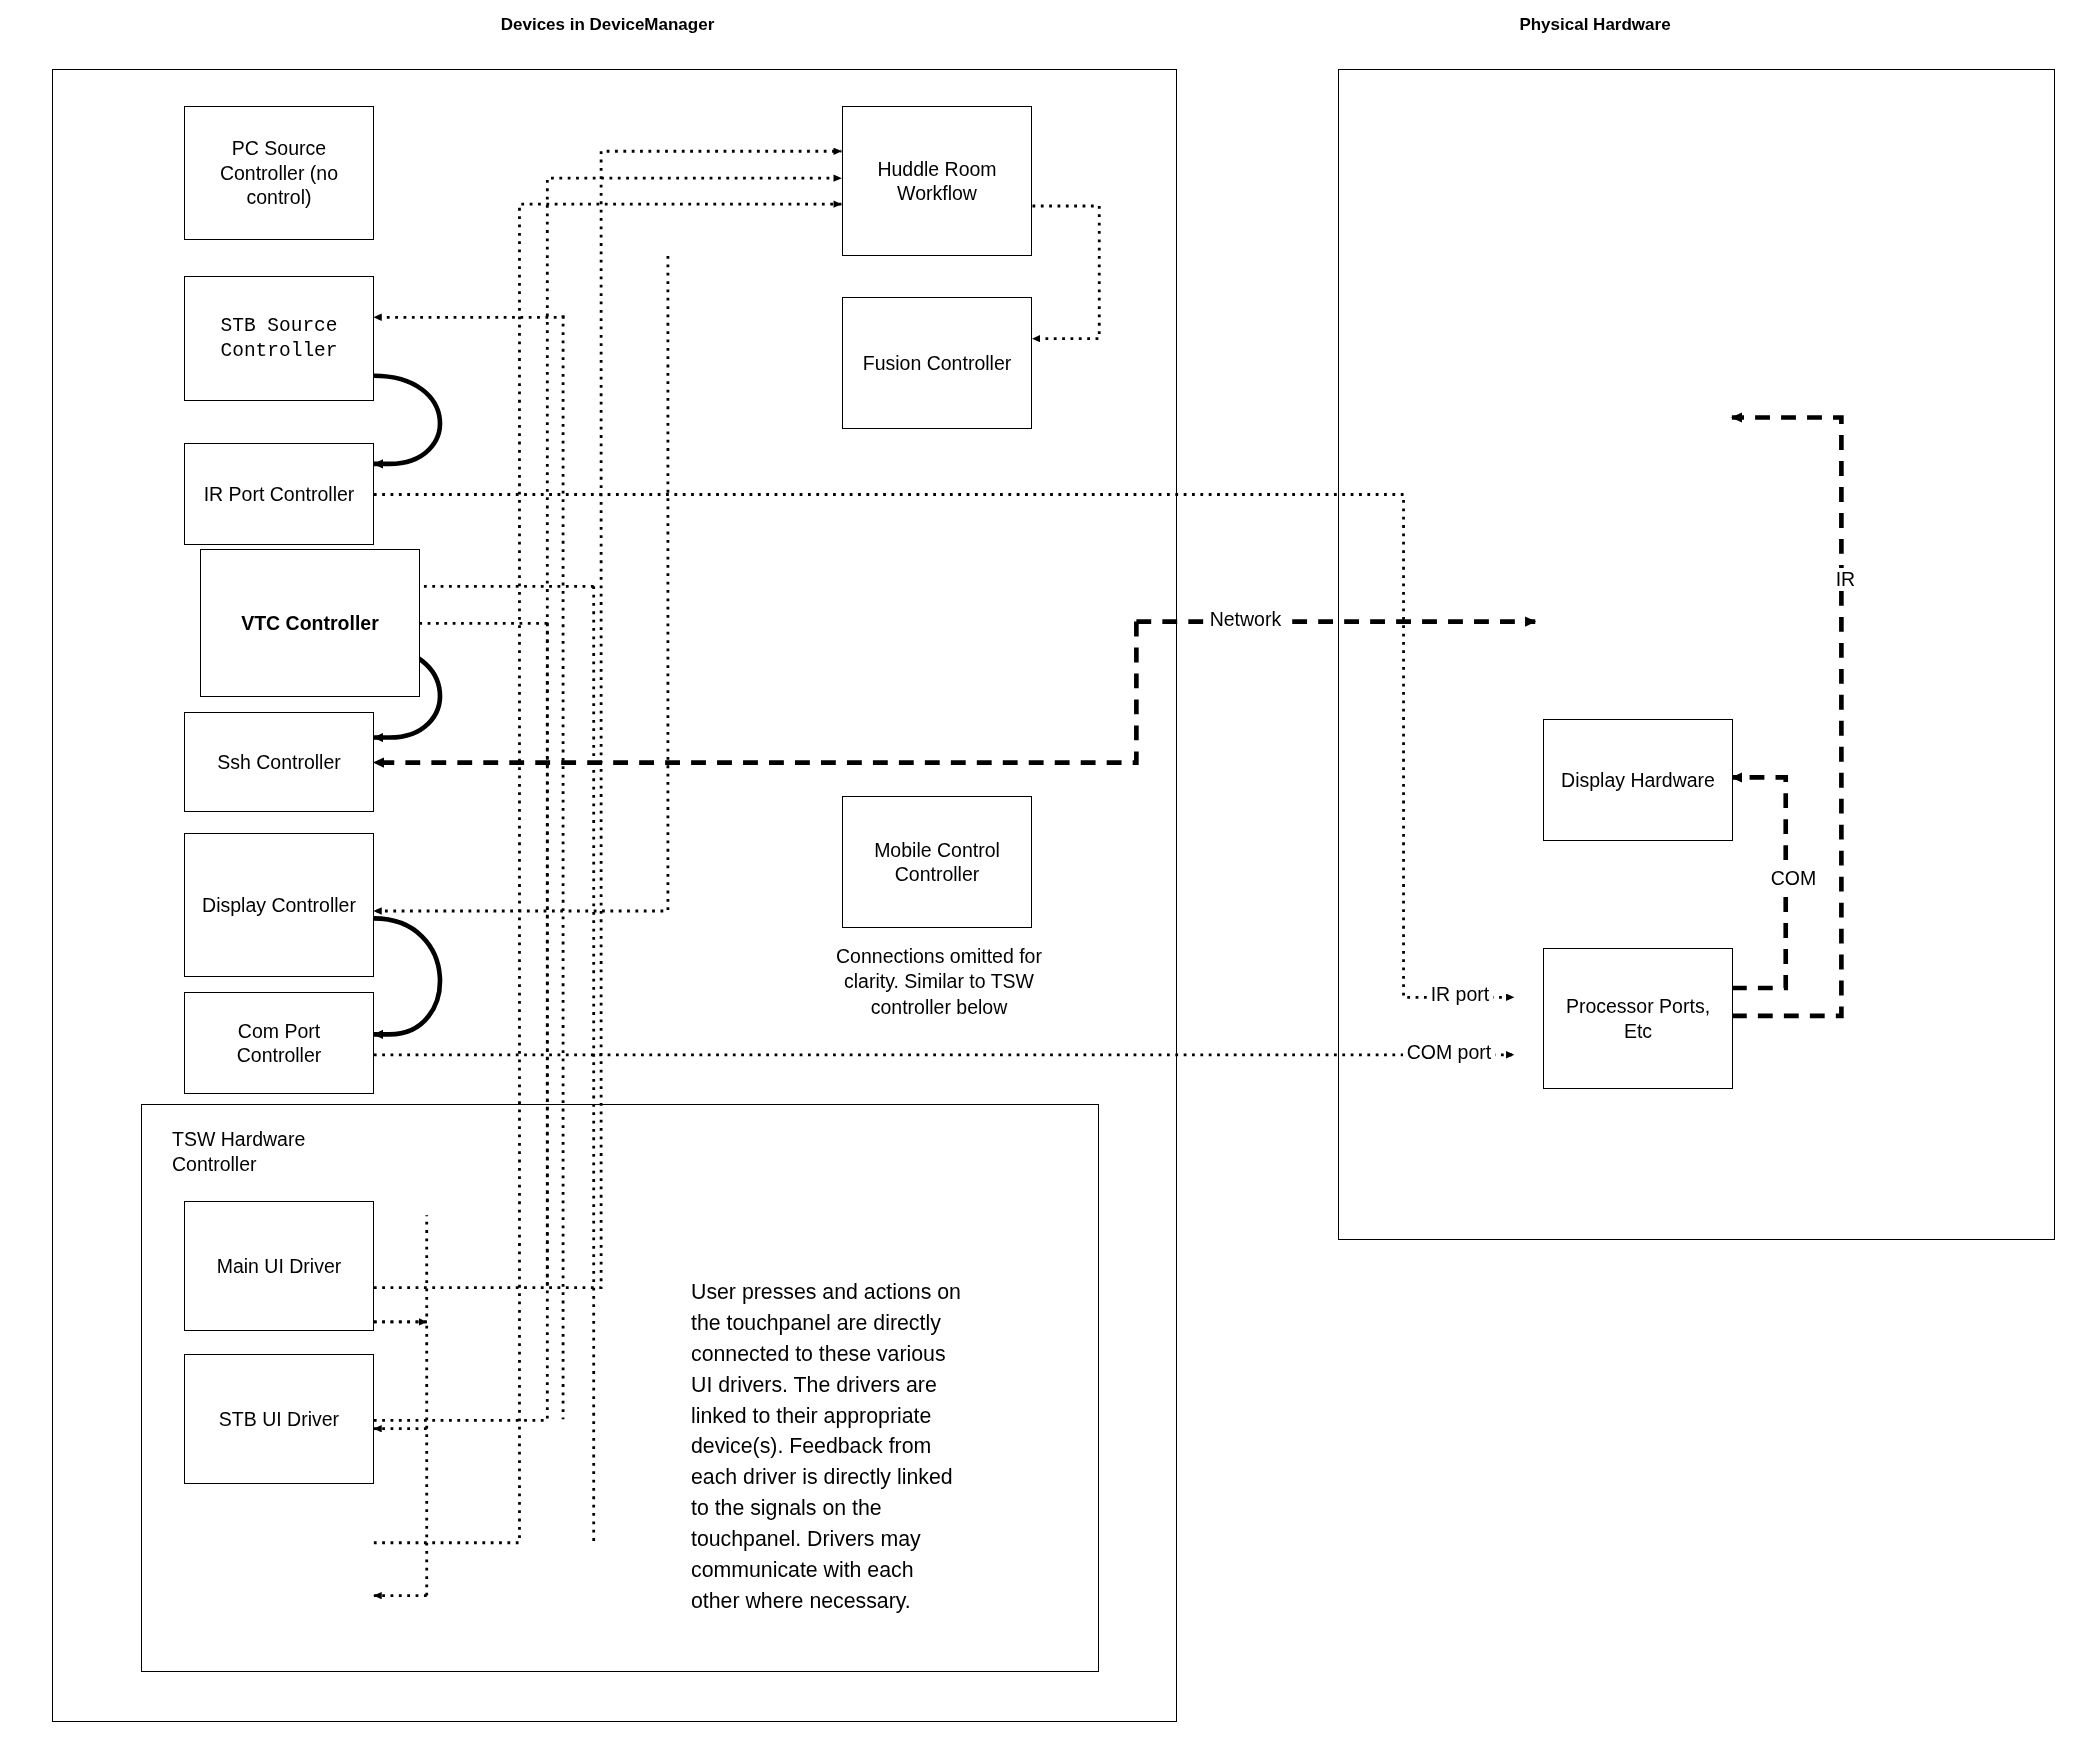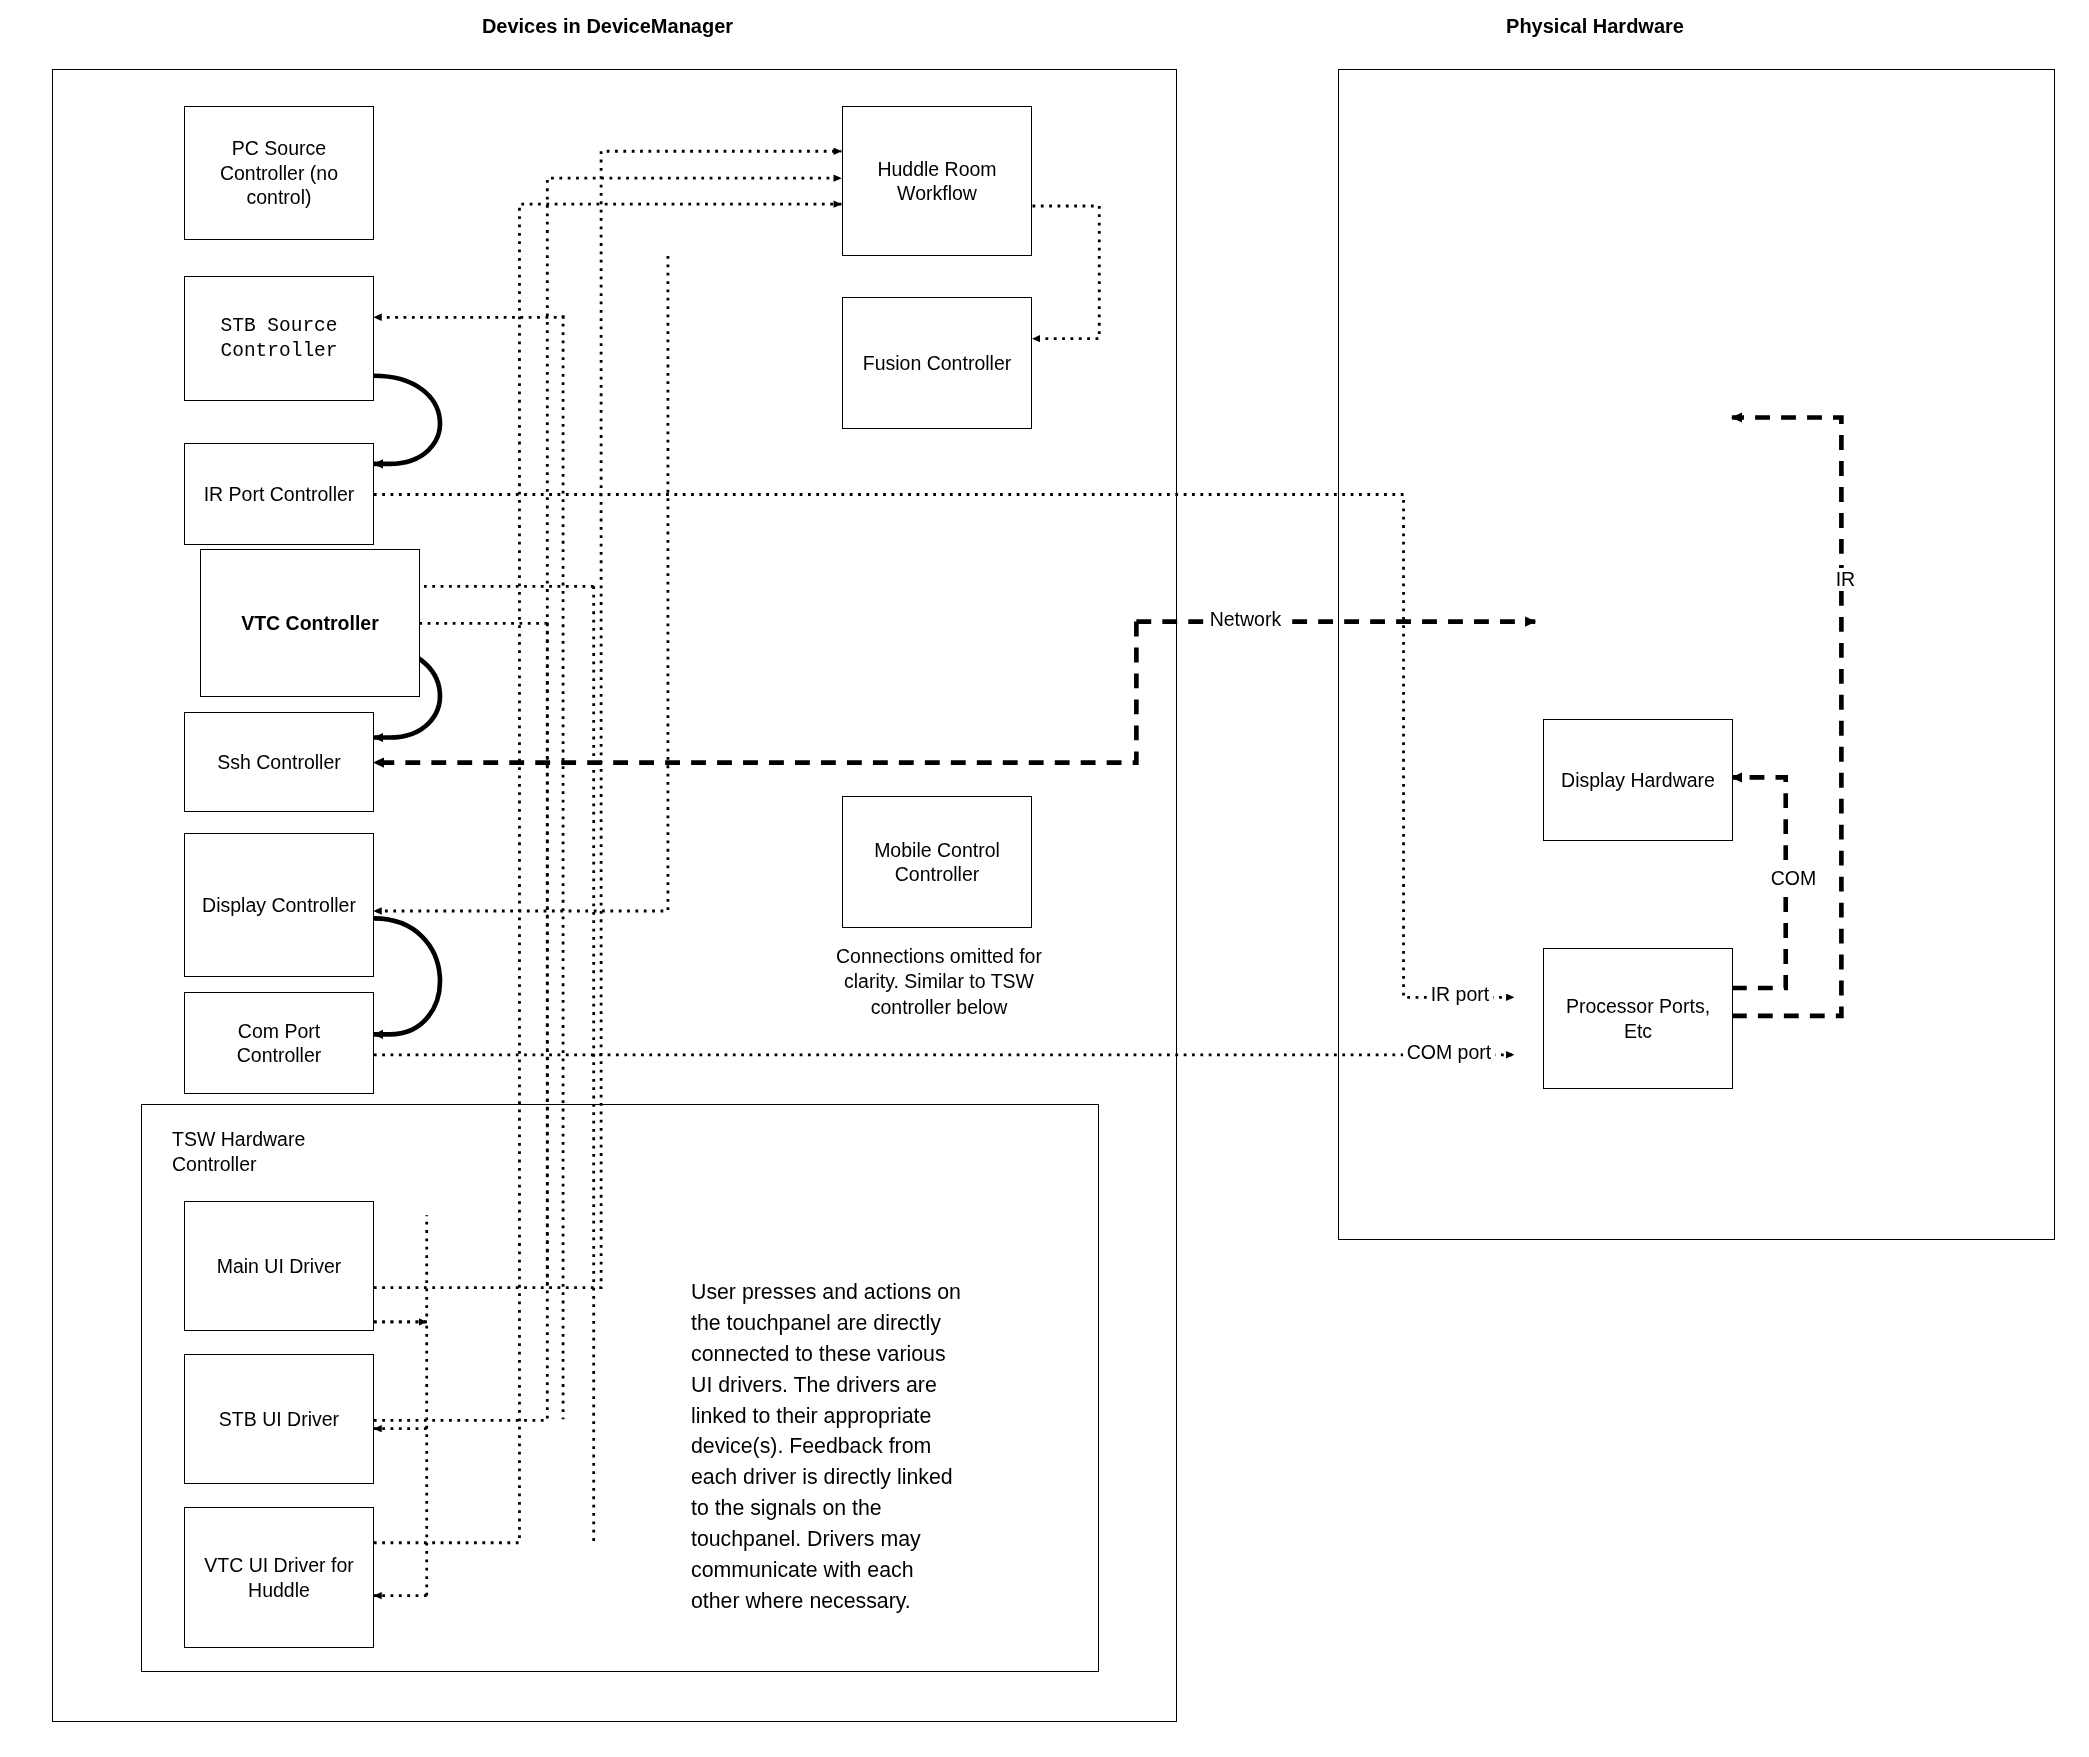--- a/index.html
+++ b/index.html
@@ -23,21 +23,21 @@
   }
   svg#wires {
     position: absolute;
     left: 0; top: 0;
     width: 2090px;
     height: 1758px;
     pointer-events: none;
   }
   .title {
     position: absolute;
-    font-size: 20px;
+    font-size: 17px;
     font-weight: bold;
     text-align: center;
     white-space: nowrap;
   }
   .group-box {
     position: absolute;
     border: 1.9px solid #000000;
     background: transparent;
     box-sizing: border-box;
   }
@@ -214,24 +214,20 @@
 controller below</div>
 
   <div class="node" style="left:184px; top:1201px; width:190px; height:130px;">
     <span>Main UI Driver</span>
   </div>
 
   <div class="node" style="left:184px; top:1354px; width:190px; height:130px;">
     <span>STB UI Driver</span>
   </div>
 
-  <div class="node" style="left:184px; top:1507px; width:190px; height:141px;">
-    <span>VTC UI Driver
-for Huddle</span>
-  </div>
 
   <div class="para" style="left:691px; top:1229px; width:343px;">User presses and actions on
 the touchpanel are directly
 connected to these various
 UI drivers.  The drivers are
 linked to their appropriate
 device(s). Feedback from
 each driver is directly linked
 to the signals on the
 touchpanel. Drivers may

